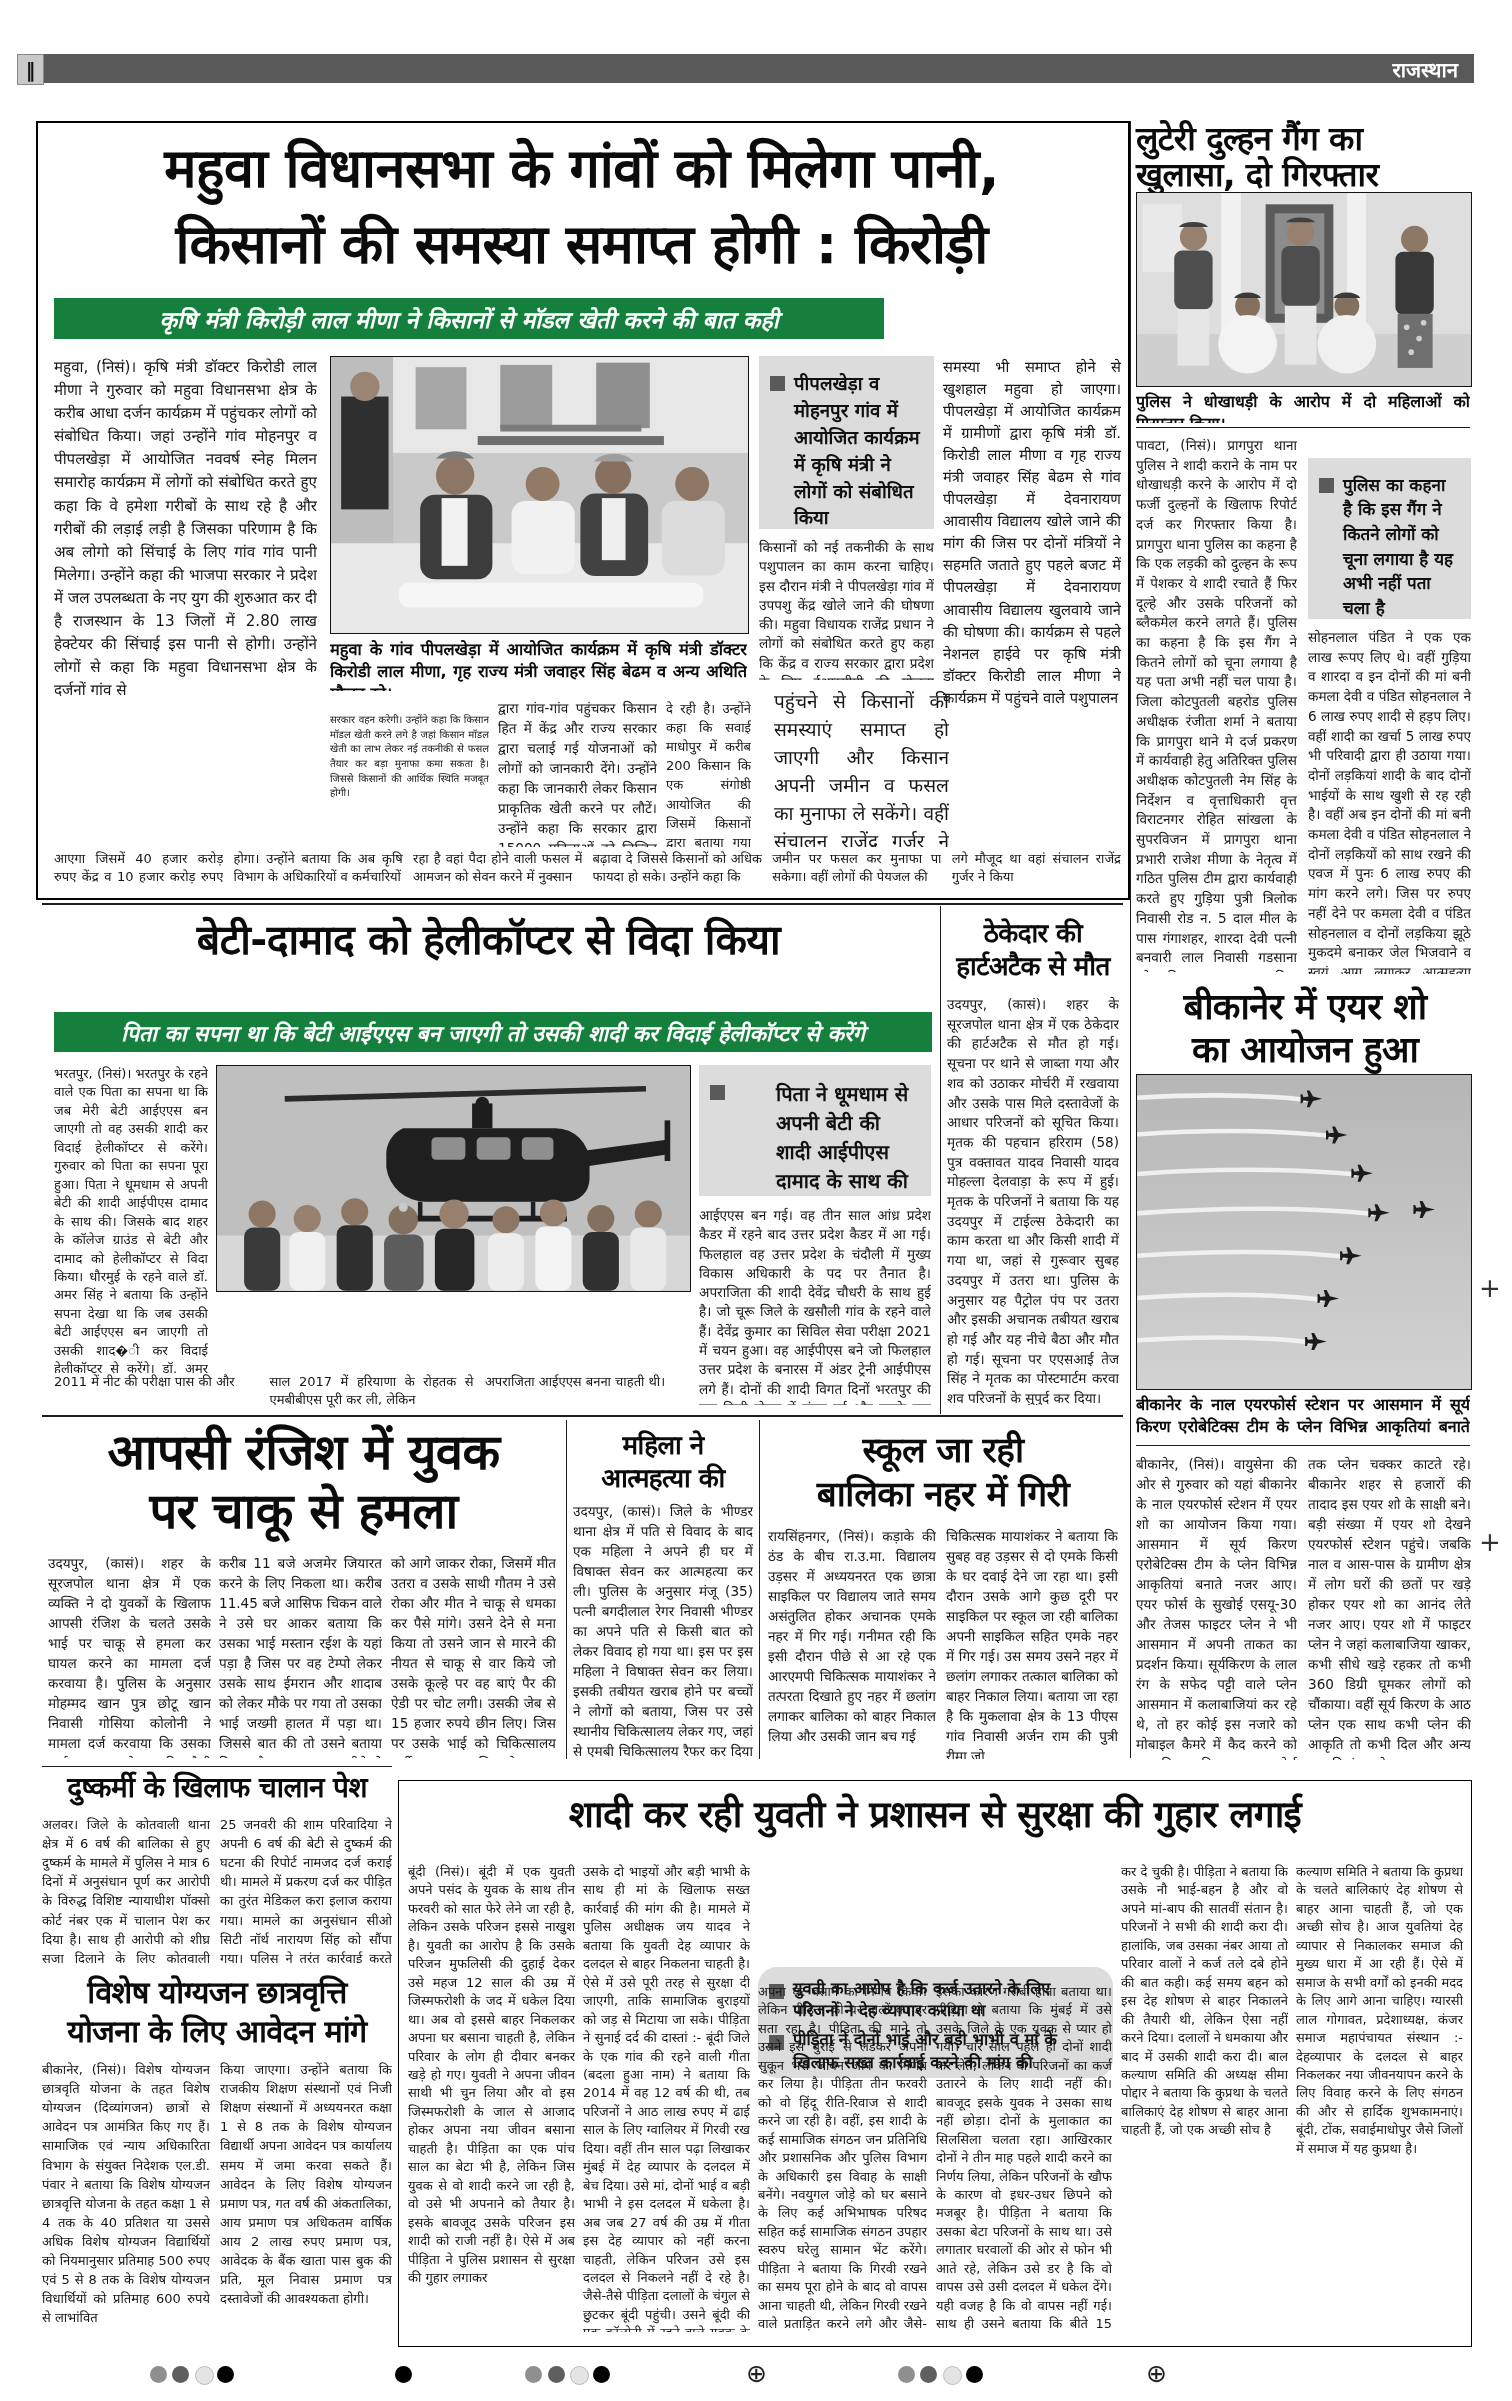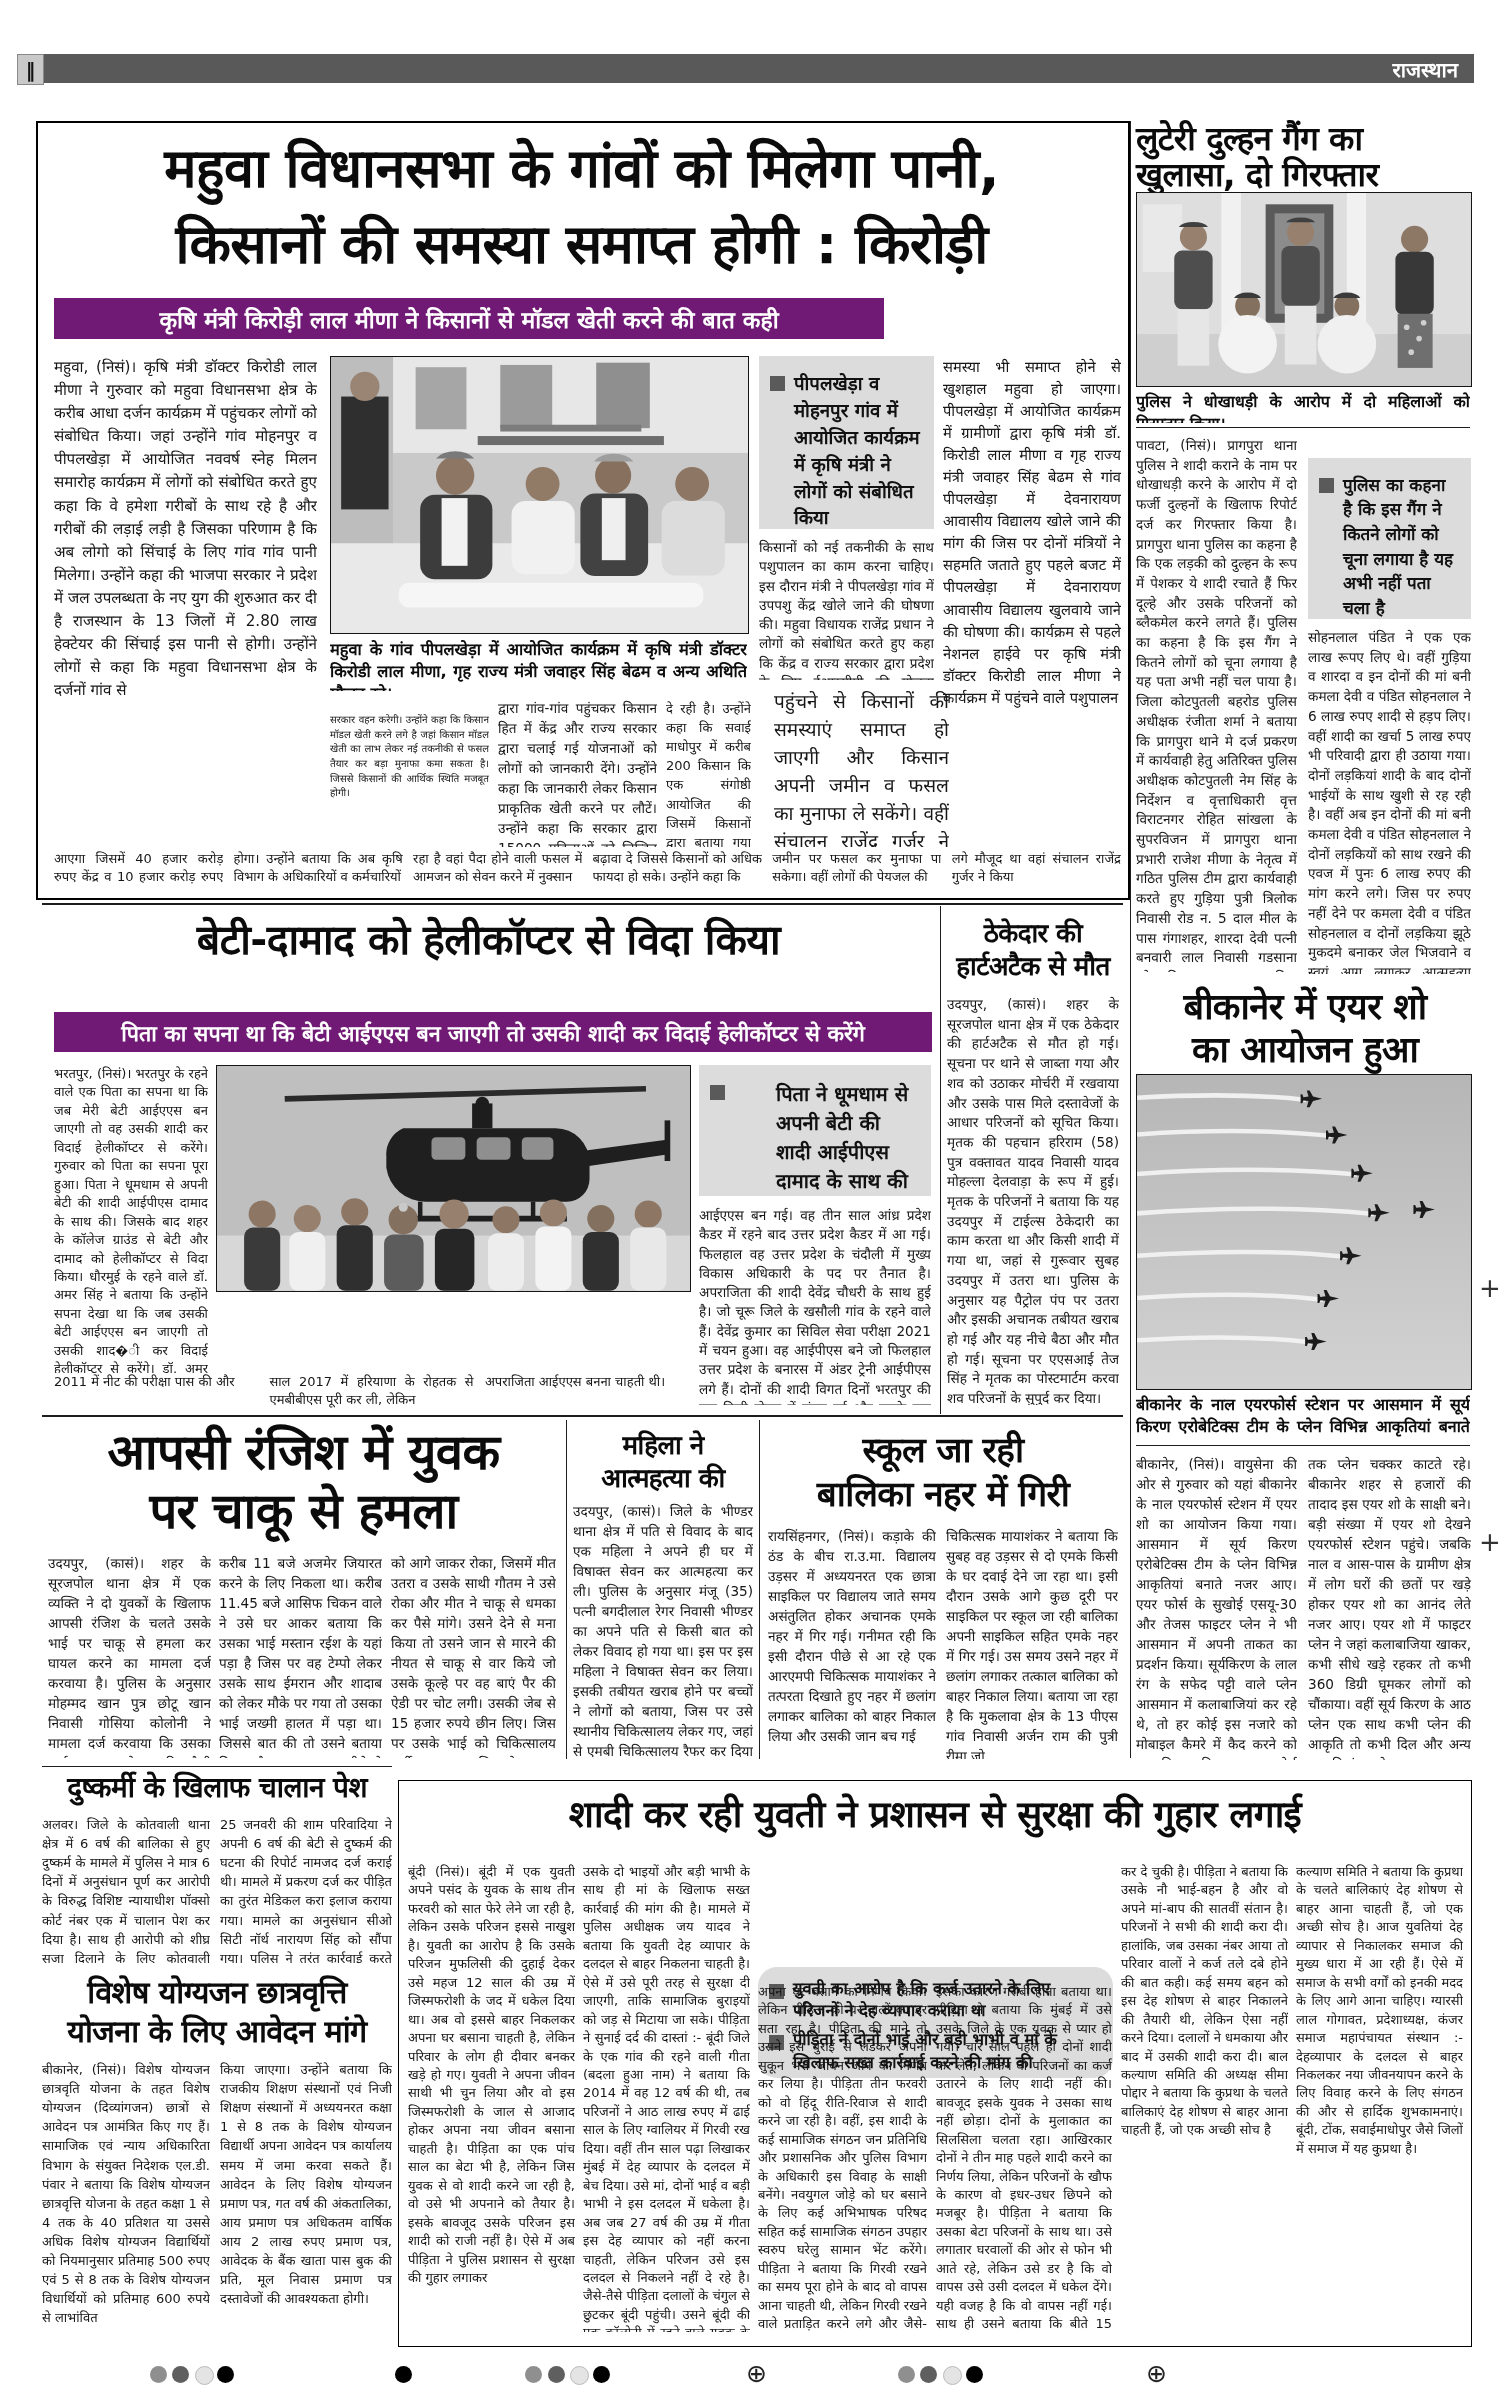--- a/index.html
+++ b/index.html
@@ -1,20 +1,20 @@
 <!DOCTYPE html>
 <html lang="hi" style="font-size:9px"><head>
 <meta charset="utf-8">
 <style>
   html,body{margin:0;padding:0;background:#ffffff;}
   #page{position:relative;width:1512px;height:2401px;background:#fff;overflow:hidden;
         font-family:"DejaVu Sans","Liberation Sans",sans-serif;color:#141414;}
   .abs{position:absolute;}
   .bar{background:#595959;color:#fff;display:flex;align-items:center;}
-  .gbar{background:#701a75;color:#fff;display:flex;align-items:center;justify-content:center;font-weight:bold;}
+  .gbar{background:#15803d;color:#fff;display:flex;align-items:center;justify-content:center;font-weight:bold;font-style:italic;}
   .hl{font-weight:bold;color:#0b0b0b;text-align:center;letter-spacing:-0.6px;}
   .bodytxt{font-size:14px;line-height:1.47;text-align:justify;color:#161616;overflow:hidden;}
   .small{font-size:13px;line-height:1.4;}
   .cap{font-weight:bold;font-size:16.4px;line-height:1.35;text-align:justify;color:#0d0d0d;overflow:hidden;}
   .hbox{background:#dcdcdc;overflow:hidden;}
   .hbox .inner{display:flex;gap:9px;padding:14.7px 11.3px;}
   .hbox .sq{flex:0 0 auto;width:14.7px;height:14.7px;background:#5a5a5a;margin-top:5.6px;}
   .hbox .btxt{font-weight:bold;font-size:18.6px;line-height:1.45;color:#111;}
   .vrule{background:#1d1d1d;width:1.1px;}
   .hrule{background:#1d1d1d;height:1.1px;}

